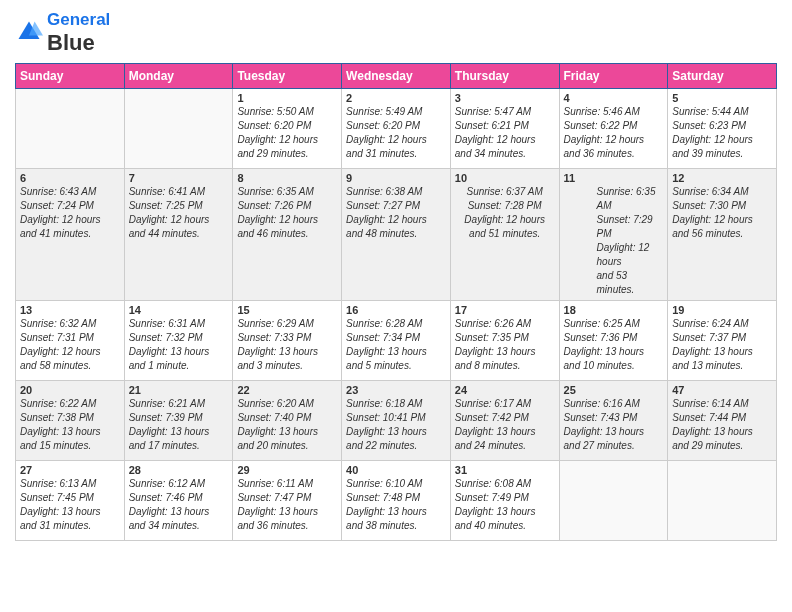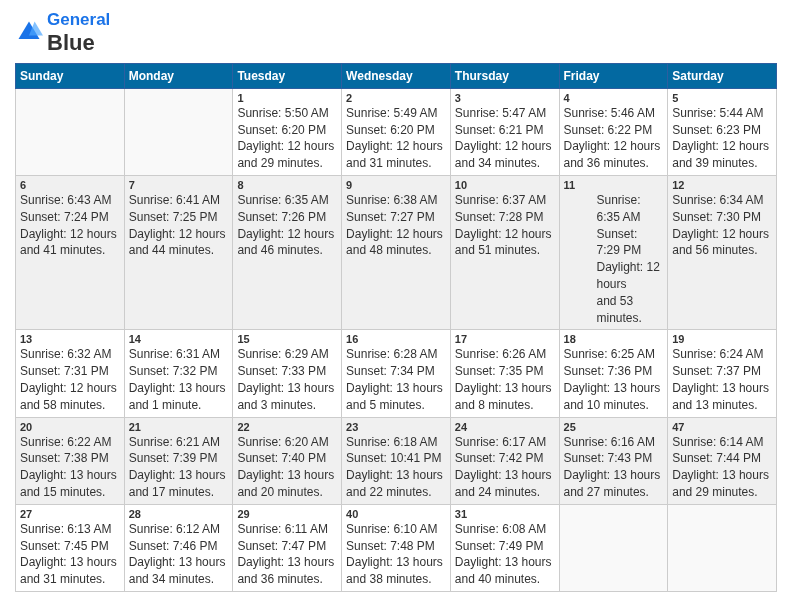--- a/index.html
+++ b/index.html
@@ -46,21 +46,21 @@
       color: #555;
     }
     .calendar {
       flex: 1;
       border: 1px solid #ccc;
       border-collapse: collapse;
       width: 100%;
       table-layout: fixed;
     }
     .calendar th {
-      background: #0369a1;
+      background: #ec4899;
       color: #fff;
       font-size: 12px;
       font-weight: bold;
       padding: 5px 4px;
       text-align: left;
       border: 1px solid #2d5ea0;
     }
     .calendar td {
       vertical-align: top;
       border: 1px solid #ccc;
@@ -72,23 +72,24 @@
     .calendar td.empty {
       background: #f9f9f9;
     }
     .day-num {
       font-size: 11px;
       font-weight: bold;
       display: block;
       margin-bottom: 1px;
     }
     .day-info {
-      font-size: 12px;
+      font-size: 10px;
       line-height: 1.4;
       color: #333;
+      font-style: italic;
     }
     .row-shaded td {
       background: #f0f0f0;
     }
   </style>
 </head>
 <body>
 
 <div class="page">
   <div class="header">
@@ -186,21 +187,21 @@
           </td>
           <td>
             <span class="day-num">9</span>
             <div class="day-info" style="white-space: pre-line;">Sunrise: 6:38 AM
 Sunset: 7:27 PM
 Daylight: 12 hours
 and 48 minutes.</div>
           </td>
           <td>
             <span class="day-num">10</span>
-            <div class="day-info" style="white-space: pre-line;">Sunrise: 6:37 AM
+            <div class="day-info" style="white-space: pre-line; text-align: center;">Sunrise: 6:37 AM
 Sunset: 7:28 PM
 Daylight: 12 hours
 and 51 minutes.</div>
           </td>
           <td>
             <span class="day-num">11</span>
             <div class="day-info" style="white-space: pre-line; margin-left: 33px;">Sunrise: 6:35 AM
 Sunset: 7:29 PM
 Daylight: 12 hours
 and 53 minutes.</div>

